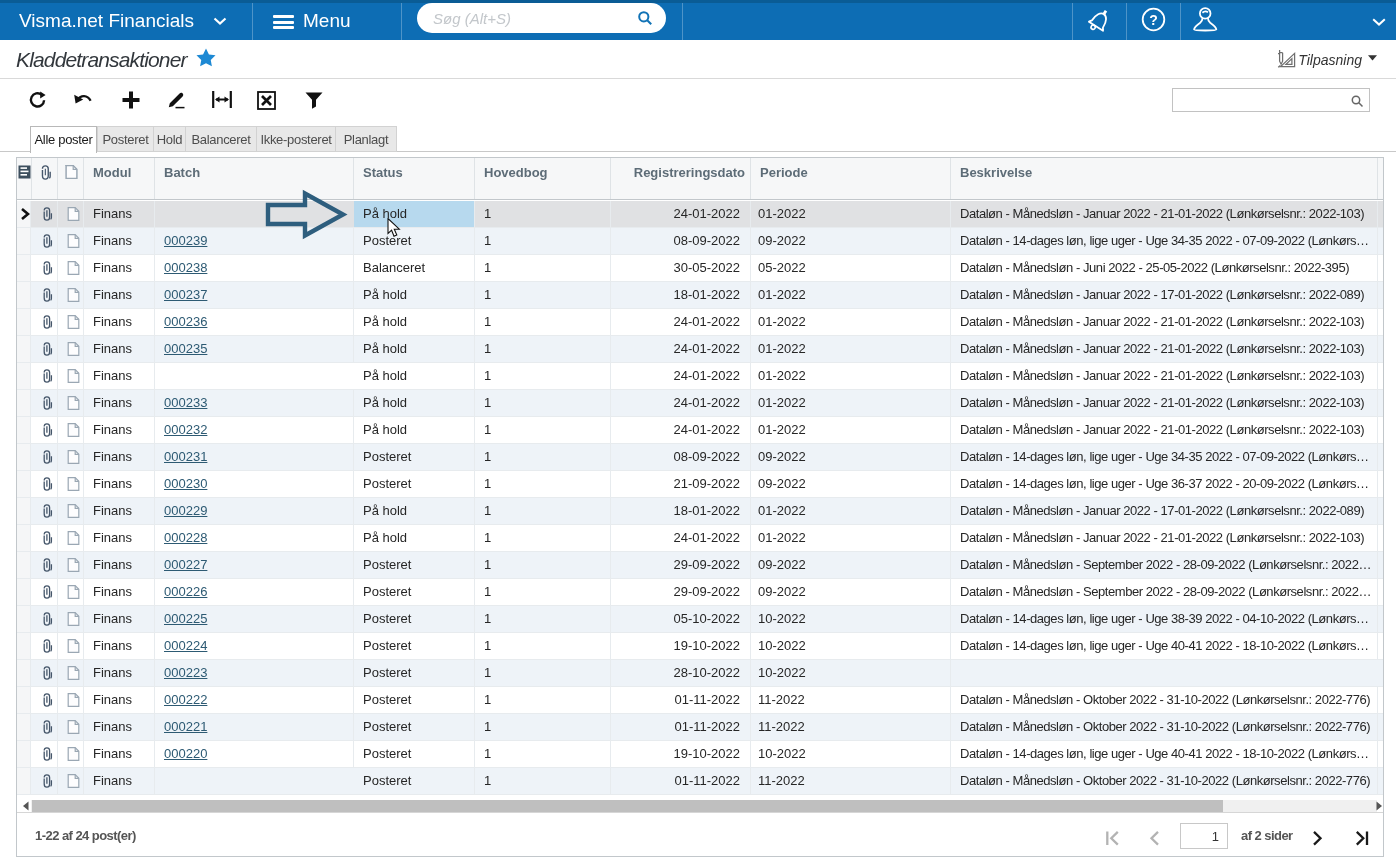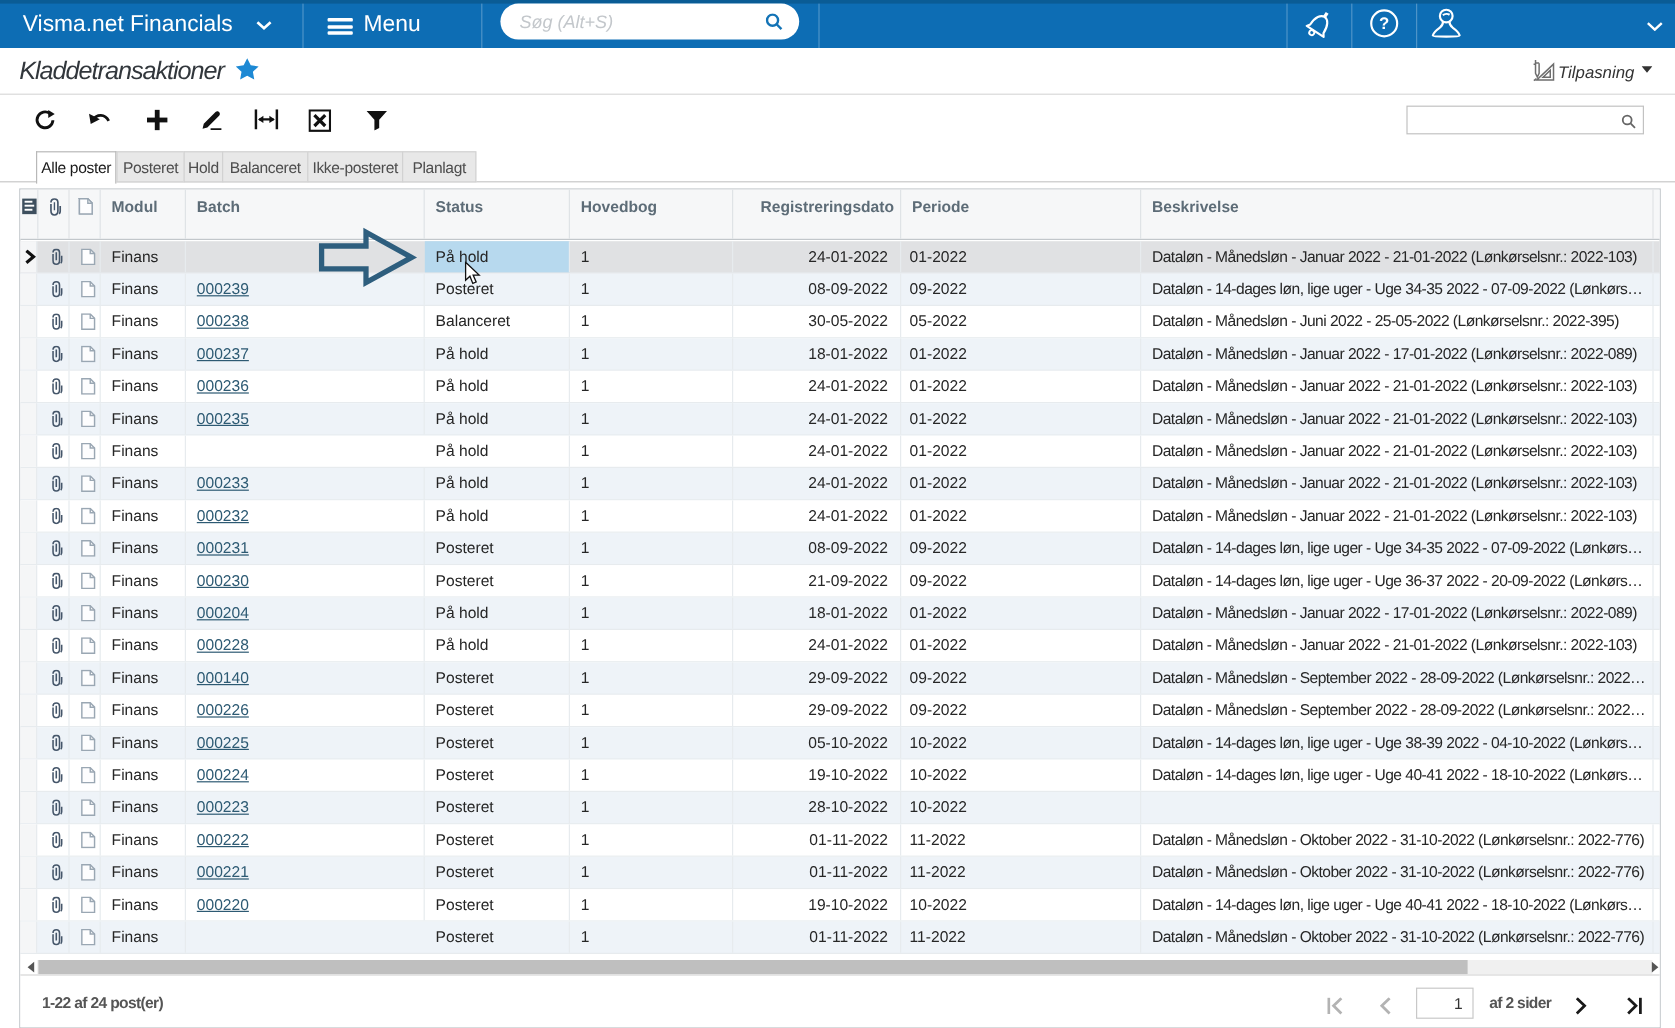--- a/index.html
+++ b/index.html
@@ -511,21 +511,21 @@
         </div>
         <div class="c" style="left:41px;width:26px">
           <span style="position:absolute;left:9px;top:6px">
             <svg width="13" height="14" viewBox="0 0 13 14" style="position:absolute;left:0;top:0">
               <path d="M1.2,0.7 L8.2,0.7 L11.8,4.3 L11.8,13.3 L1.2,13.3 Z" fill="#fdfdfe" stroke="#9aa7b3" stroke-width="1.2"></path>
               <path d="M8.2,0.7 L8.2,4.3 L11.8,4.3" fill="none" stroke="#9aa7b3" stroke-width="1.2"></path>
             </svg>
           </span>
         </div>
         <div class="c" style="left:67px;width:71px">Finans</div>
-        <div class="c" style="left:138px;width:199px"><a>000204</a></div>
+        <div class="c" style="left:138px;width:199px"><a>000229</a></div>
         <div class="c" style="left:337px;width:121px;">På hold</div>
         <div class="c" style="left:458px;width:136px">1</div>
         <div class="c num" style="left:594px;width:140px">18-01-2022</div>
         <div class="c" style="left:734px;width:200px;padding-left:7px">01-2022</div>
         <div class="c" style="left:934px;width:427px;letter-spacing:-0.45px">Dataløn - Månedsløn - Januar 2022 - 17-01-2022 (Lønkørselsnr.: 2022-089)</div>
       </div>
       <div class="row ">
         <div class="gutter"></div>
         <div class="c" style="left:15px;width:26px">
           <span style="position:absolute;left:10px;top:6px">
@@ -565,21 +565,21 @@
         </div>
         <div class="c" style="left:41px;width:26px">
           <span style="position:absolute;left:9px;top:6px">
             <svg width="13" height="14" viewBox="0 0 13 14" style="position:absolute;left:0;top:0">
               <path d="M1.2,0.7 L8.2,0.7 L11.8,4.3 L11.8,13.3 L1.2,13.3 Z" fill="#fdfdfe" stroke="#9aa7b3" stroke-width="1.2"></path>
               <path d="M8.2,0.7 L8.2,4.3 L11.8,4.3" fill="none" stroke="#9aa7b3" stroke-width="1.2"></path>
             </svg>
           </span>
         </div>
         <div class="c" style="left:67px;width:71px">Finans</div>
-        <div class="c" style="left:138px;width:199px"><a>000140</a></div>
+        <div class="c" style="left:138px;width:199px"><a>000227</a></div>
         <div class="c" style="left:337px;width:121px;">Posteret</div>
         <div class="c" style="left:458px;width:136px">1</div>
         <div class="c num" style="left:594px;width:140px">29-09-2022</div>
         <div class="c" style="left:734px;width:200px;padding-left:7px">09-2022</div>
         <div class="c" style="left:934px;width:427px;letter-spacing:-0.45px">Dataløn - Månedsløn - September 2022 - 28-09-2022 (Lønkørselsnr.: 2022…</div>
       </div>
       <div class="row ">
         <div class="gutter"></div>
         <div class="c" style="left:15px;width:26px">
           <span style="position:absolute;left:10px;top:6px">

